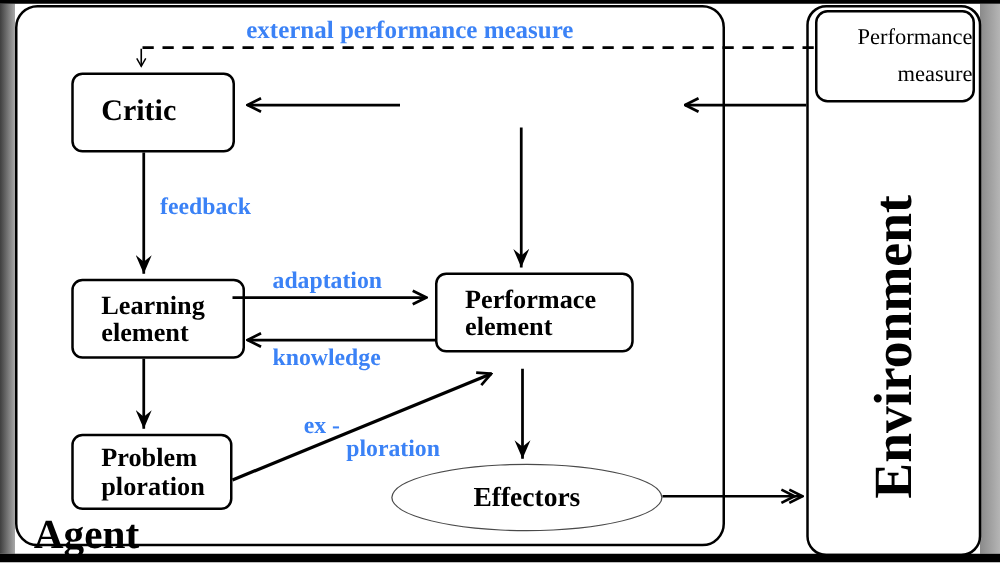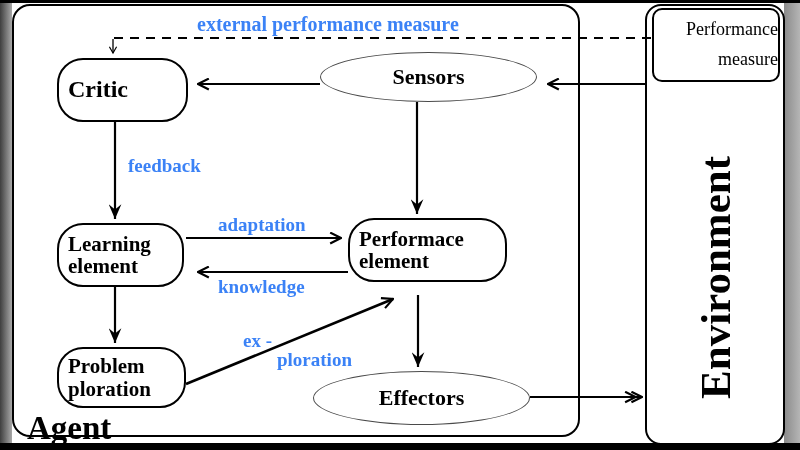--- a/index.html
+++ b/index.html
@@ -8,35 +8,35 @@
     font-family:"Liberation Serif","DejaVu Serif",serif;overflow:hidden;
   }
   .strip{position:absolute;left:0;width:800px;background:#000;}
   #strip-top{top:0;height:3px;}
   #strip-bottom{top:443px;height:7px;}
   #band-left{position:absolute;left:0;top:3px;width:12px;height:440px;
     background:linear-gradient(to right,#3f3f3f,#a8a8a8);}
   #band-right{position:absolute;left:784px;top:3px;width:16px;height:440px;
     background:linear-gradient(to right,#8a8a8a,#b5b5b5);}
   .frame{position:absolute;background:#fff;border:2px solid #000;border-radius:18px;box-sizing:border-box;}
-  .node{position:absolute;background:#fff;border:2px solid #000;border-radius:26px;box-sizing:border-box;
+  .node{position:absolute;background:#fff;border:2px solid #000;border-radius:9px;box-sizing:border-box;
     display:flex;flex-direction:column;justify-content:center;
-    font-weight:bold;font-size:21px;line-height:1.06;color:#000;padding-left:9px;}
+    font-weight:bold;font-size:21px;line-height:1.06;color:#000;padding-left:22px;}
   .ellipse{position:absolute;background:#fff;border:1.4px solid #4a4a4a;border-radius:50%;
     box-sizing:border-box;display:flex;align-items:center;justify-content:center;
     font-weight:bold;font-size:22px;color:#000;}
   .edge-label{position:absolute;font-weight:bold;font-size:19px;color:#3b82f6;white-space:nowrap;}
   #agent-box{left:12px;top:4px;width:568px;height:433px;}
   #environment-box{left:645px;top:4px;width:140px;height:441px;border-radius:16px;}
   #performance-measure-box{left:652px;top:8px;width:128px;height:74px;border:2px solid #000;
     border-radius:10px;position:absolute;background:#fff;box-sizing:border-box;
     display:flex;flex-direction:column;align-items:flex-end;justify-content:center;
     font-size:18px;line-height:1.65;color:#000;}
   #critic-box{left:57px;top:58px;width:131px;height:64px;font-size:24px;}
-  #learning-element-box{left:57px;top:223px;width:127px;height:64px;}
+  #learning-element-box{left:57px;top:223px;width:139px;height:64px;}
   #problem-generator-box{left:57px;top:347px;width:129px;height:61px;}
   #performance-element-box{left:348px;top:218px;width:159px;height:64px;}
   #sensors-ellipse{left:320px;top:52px;width:217px;height:50px;}
   #effectors-ellipse{left:313px;top:371px;width:217px;height:54px;}
   #label-external{left:197px;top:13px;font-size:20px;}
   #label-feedback{left:128px;top:155px;}
   #label-adaptation{left:218px;top:214px;}
   #label-knowledge{left:218px;top:276px;}
   #label-ex{left:243px;top:330px;}
   #label-ploration{left:277px;top:349px;}
@@ -65,23 +65,20 @@
   </div>
 
   <div id="environment-label-wrap">
     <span id="environment-label">Environment</span>
   </div>
 
   <div id="critic-box" class="node">
     <span>Critic</span>
   </div>
 
-  <div id="sensors-ellipse" class="ellipse">
-    <span>Sensors</span>
-  </div>
 
   <div id="learning-element-box" class="node">
     <span>Learning</span>
     <span>element</span>
   </div>
 
   <div id="performance-element-box" class="node">
     <span>Performace</span>
     <span>element</span>
   </div>

